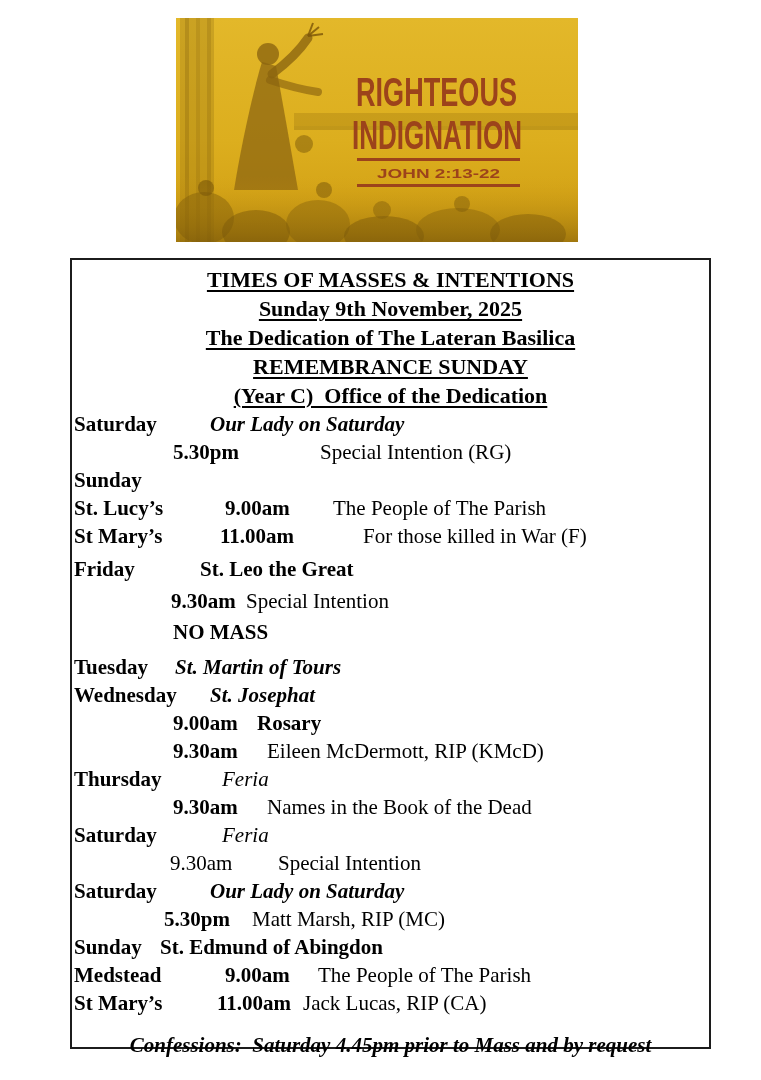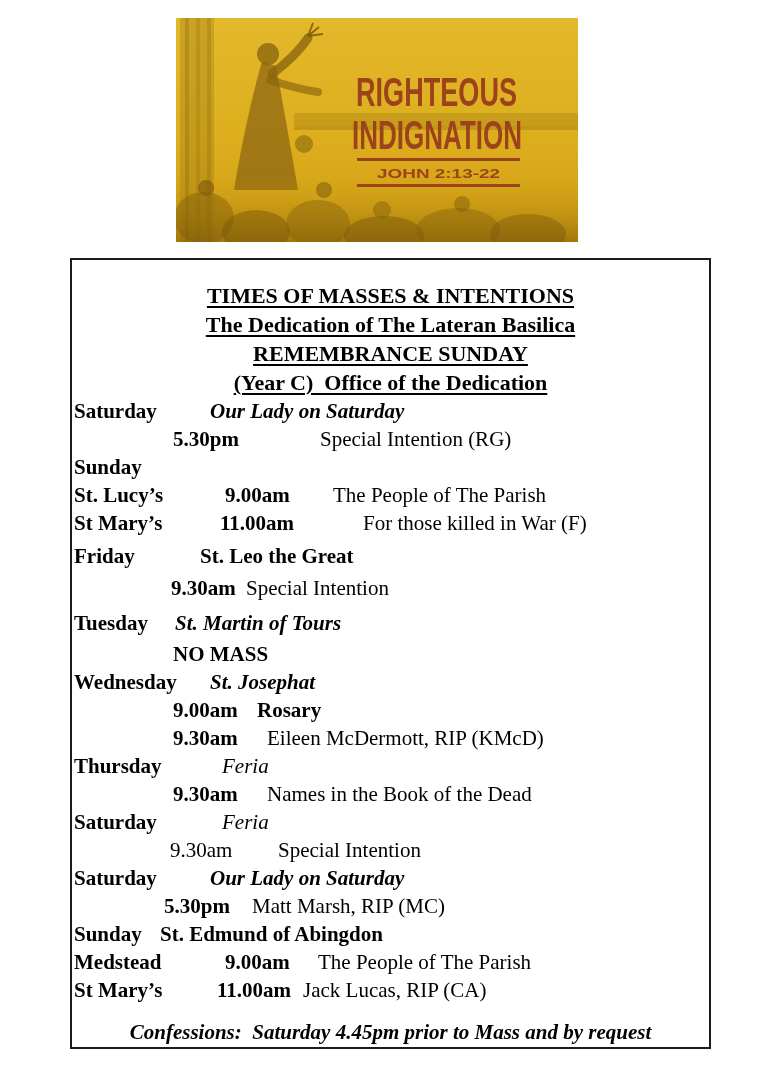--- a/index.html
+++ b/index.html
@@ -7,21 +7,21 @@
     width:761px;height:1080px;background:#ffffff;position:relative;
     font-family:"Liberation Serif", serif;color:#000;
     overflow:hidden;
   }
   .hero{
     position:absolute;left:176px;top:18px;width:408px;height:224px;
   }
   .masses-box{
     position:absolute;left:70px;top:258px;width:641px;height:791px;
     border:2px solid #1c1c1c;box-sizing:border-box;
-    padding-top:21px;background:#fff;
+    padding-top:5px;background:#fff;
   }
   .hdr{
     text-align:center;font-weight:bold;font-size:22px;line-height:29px;
     white-space:nowrap;
   }
   .hdr .u{
     text-decoration:underline;
     text-decoration-thickness:2px;
     text-underline-offset:3px;
   }
@@ -95,20 +95,21 @@
     <text x="176" y="131" textLength="170" lengthAdjust="spacingAndGlyphs" font-family="'Liberation Sans',sans-serif" font-weight="bold" font-size="40" fill="#9c431b">INDIGNATION</text>
     <rect x="181" y="140" width="163" height="3" fill="#9c431b"></rect>
     <text x="201" y="160" textLength="123" lengthAdjust="spacingAndGlyphs" font-family="'Liberation Sans',sans-serif" font-weight="bold" font-size="12" fill="#9c431b">JOHN 2:13-22</text>
     <rect x="181" y="166" width="163" height="3" fill="#9c431b"></rect>
   </svg>
 </div>
 
 <div class="masses-box">
 
   <div class="hdr"><span class="u">TIMES OF MASSES &amp; INTENTIONS</span></div>
+  <div class="hdr"><span class="u">Sunday 9th November, 2025</span></div>
   <div class="hdr"><span class="u">The Dedication of The Lateran Basilica</span></div>
   <div class="hdr"><span class="u">REMEMBRANCE SUNDAY</span></div>
   <div class="hdr"><span class="u">(Year C)&nbsp; Office of the Dedication</span></div>
 
   <div class="row">
     <span class="b" style="left:2px">Saturday</span>
     <span class="bi" style="left:138px">Our Lady on Saturday</span>
   </div>
   <div class="row">
     <span class="b" style="left:101px">5.30pm</span>
@@ -128,27 +129,27 @@
     <span style="left:291px">For those killed in War (F)</span>
   </div>
   <div class="row mt5">
     <span class="b" style="left:2px">Friday</span>
     <span class="b" style="left:128px">St. Leo the Great</span>
   </div>
   <div class="row mt4">
     <span class="b" style="left:99px">9.30am</span>
     <span style="left:174px">Special Intention</span>
   </div>
+  <div class="row mt3">
+    <span class="b" style="left:101px">NO MASS</span>
+  </div>
   <div class="row mt7">
     <span class="b" style="left:2px">Tuesday</span>
     <span class="bi" style="left:103px">St. Martin of Tours</span>
   </div>
-  <div class="row mt3">
-    <span class="b" style="left:101px">NO MASS</span>
-  </div>
   <div class="row">
     <span class="b" style="left:2px">Wednesday</span>
     <span class="bi" style="left:138px">St. Josephat</span>
   </div>
   <div class="row">
     <span class="b" style="left:101px">9.00am</span>
     <span class="b" style="left:185px">Rosary</span>
   </div>
   <div class="row">
     <span class="b" style="left:101px">9.30am</span>

